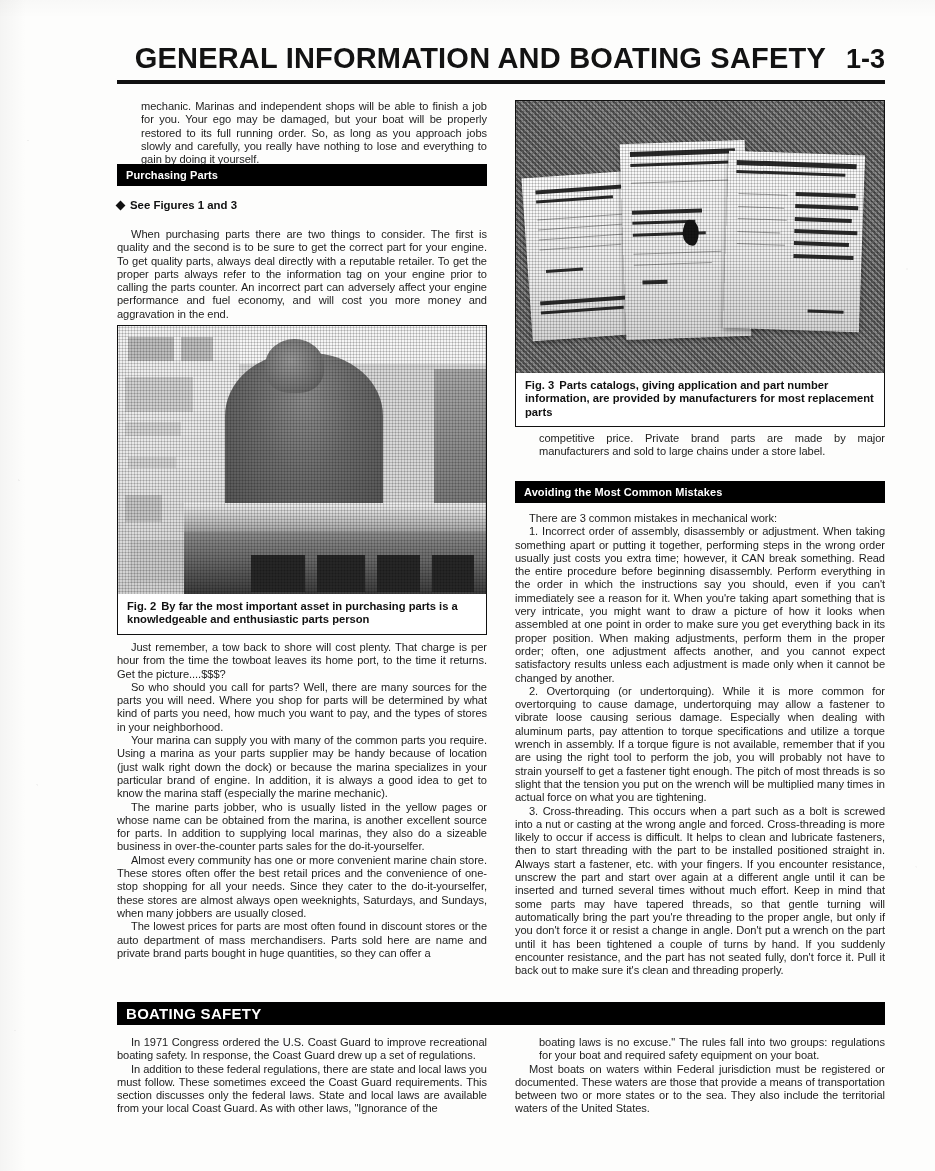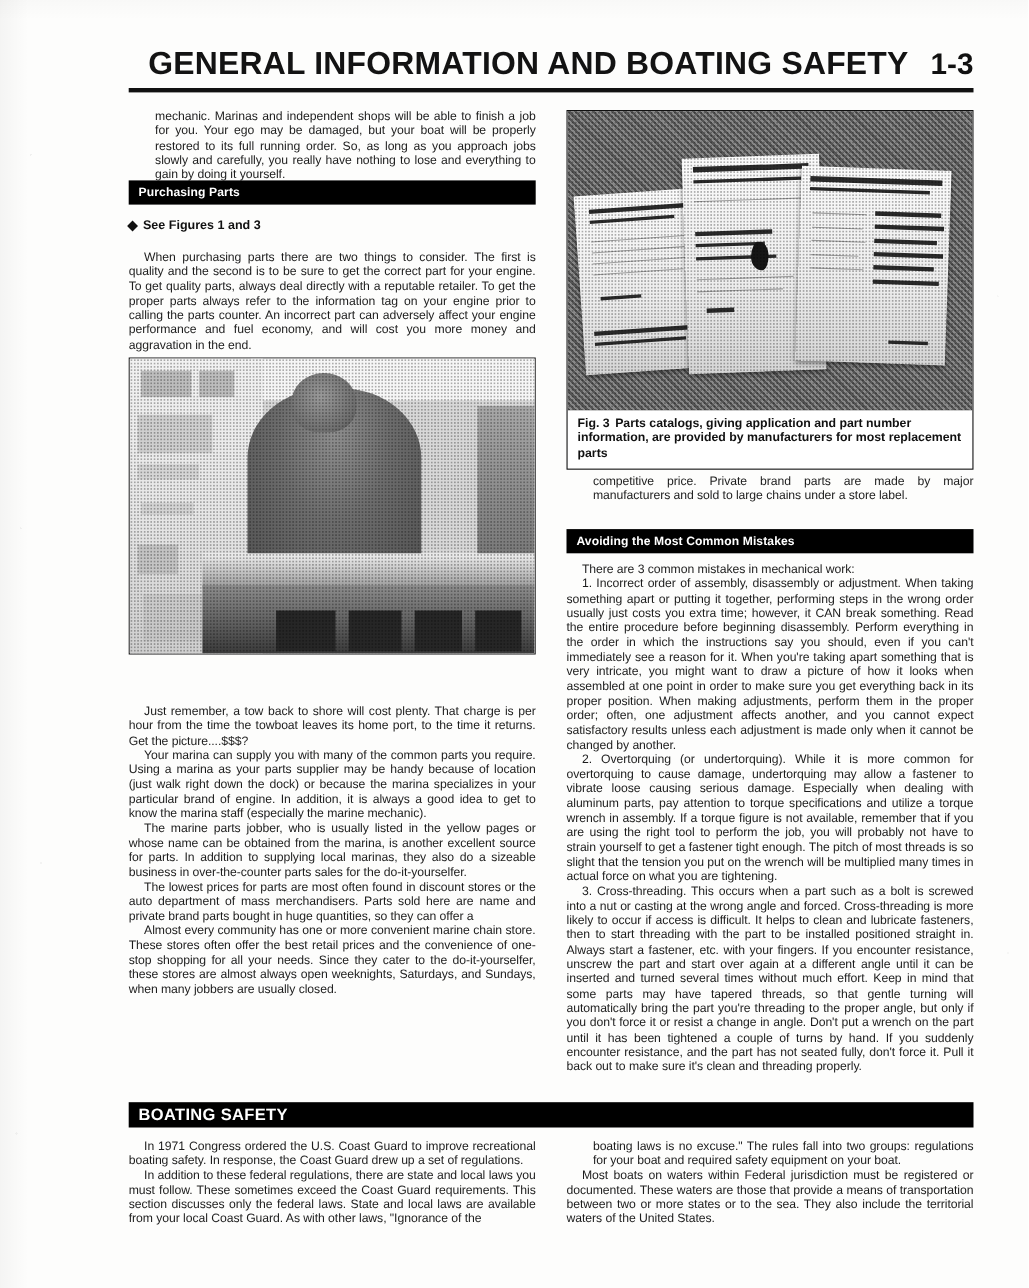--- a/index.html
+++ b/index.html
@@ -283,28 +283,32 @@
       <div class="f2-person"></div>
       <div class="f2-head"></div>
       <div class="f2-counter"></div>
       <div class="f2-shelf">
         <div class="f2-bin" style="left:22%;width:18%;"></div>
         <div class="f2-bin" style="left:44%;width:16%;"></div>
         <div class="f2-bin" style="left:64%;width:14%;"></div>
         <div class="f2-bin" style="left:82%;width:14%;"></div>
       </div>
     </div>
+    <div class="fig-caption">
+      <span class="lead">Fig. 2</span><span>By far the most important asset in purchasing parts is a knowledgeable and enthusiastic parts person</span>
+    </div>
   </div>
 
   <div class="col col-left" style="top:641px;">
     <p class="body-text indent">Just remember, a tow back to shore will cost plenty. That charge is per hour from the time the towboat leaves its home port, to the time it returns. Get the picture....$$$?</p>
+    <p class="body-text indent">So who should you call for parts? Well, there are many sources for the parts you will need. Where you shop for parts will be determined by what kind of parts you need, how much you want to pay, and the types of stores in your neighborhood.</p>
     <p class="body-text indent">Your marina can supply you with many of the common parts you require. Using a marina as your parts supplier may be handy because of location (just walk right down the dock) or because the marina specializes in your particular brand of engine. In addition, it is always a good idea to get to know the marina staff (especially the marine mechanic).</p>
     <p class="body-text indent">The marine parts jobber, who is usually listed in the yellow pages or whose name can be obtained from the marina, is another excellent source for parts. In addition to supplying local marinas, they also do a sizeable business in over-the-counter parts sales for the do-it-yourselfer.</p>
+    <p class="body-text indent">Almost every community has one or more convenient marine chain store. These stores often offer the best retail prices and the convenience of one-stop shopping for all your needs. Since they cater to the do-it-yourselfer, these stores are almost always open weeknights, Saturdays, and Sundays, when many jobbers are usually closed.</p>
     <p class="body-text indent">The lowest prices for parts are most often found in discount stores or the auto department of mass merchandisers. Parts sold here are name and private brand parts bought in huge quantities, so they can offer a</p>
-    <p class="body-text indent">Almost every community has one or more convenient marine chain store. These stores often offer the best retail prices and the convenience of one-stop shopping for all your needs. Since they cater to the do-it-yourselfer, these stores are almost always open weeknights, Saturdays, and Sundays, when many jobbers are usually closed.</p>
   </div>
 
   <div class="col col-right figure-box" style="top:100px;">
     <div class="photo halftone fig3-photo">
       <div class="f3-bg"></div>
 
       <div class="f3-book" style="left:3%;top:27%;width:34%;height:60%;transform:rotate(-4deg);">
         <div class="f3-line" style="left:10%;top:8%;width:70%;height:4px;"></div>
         <div class="f3-line" style="left:10%;top:14%;width:62%;height:3px;"></div>
         <div class="f3-gray-line" style="left:10%;top:26%;width:76%;"></div>

